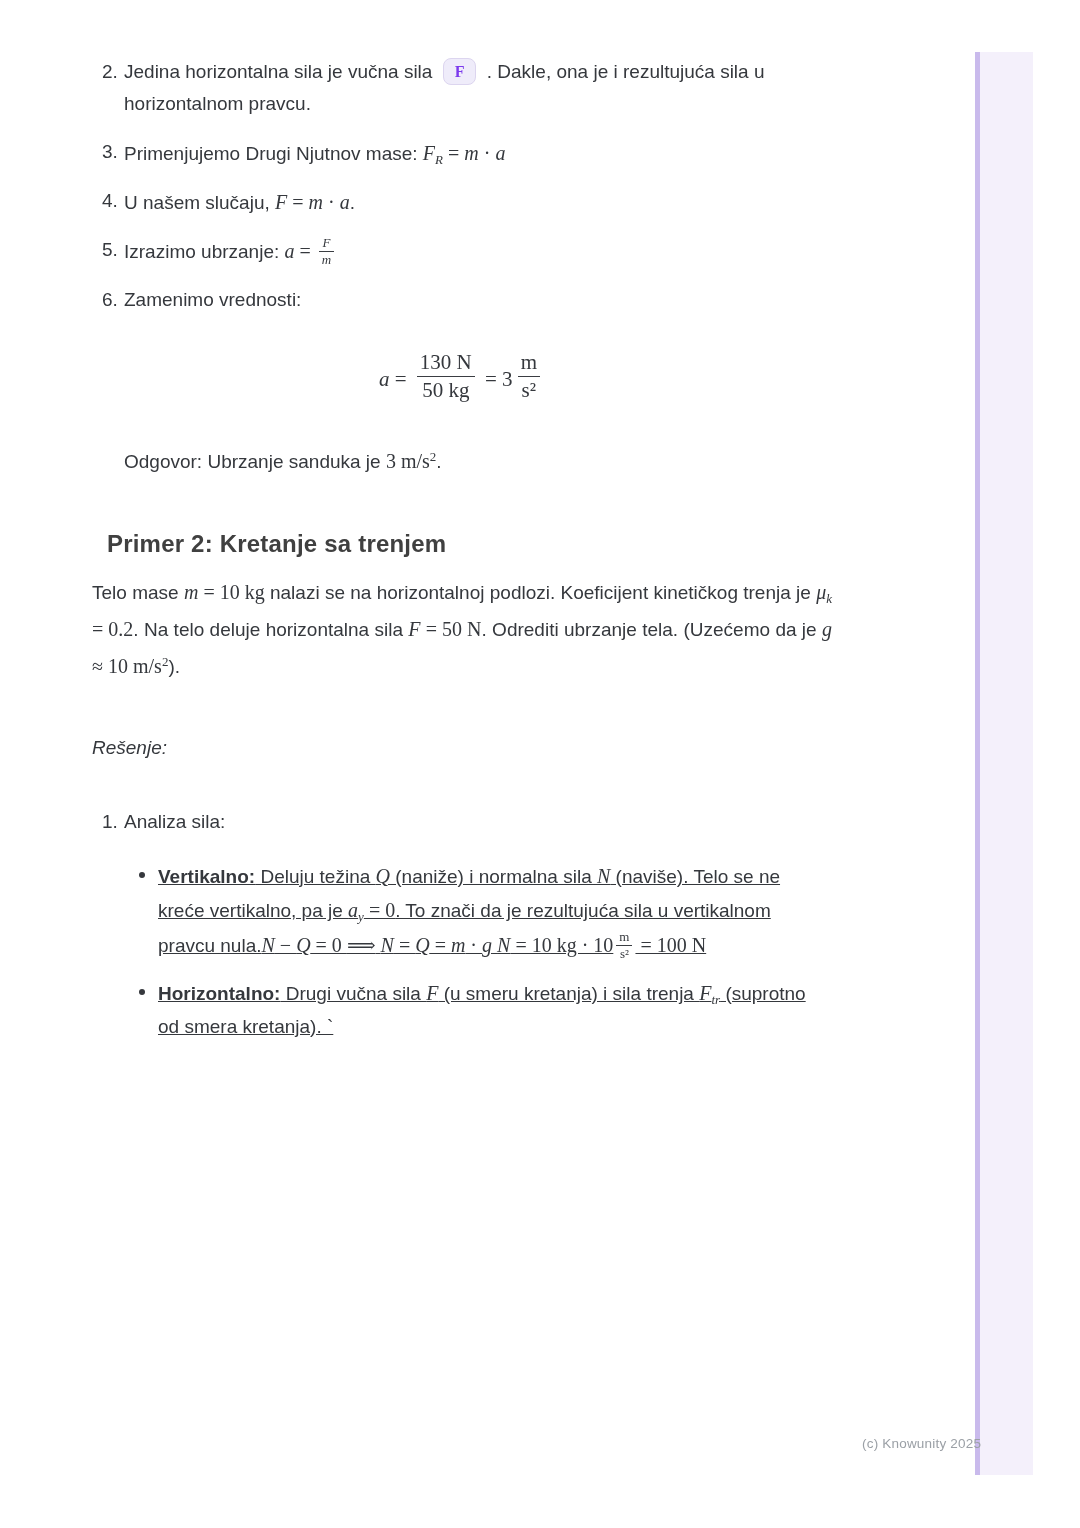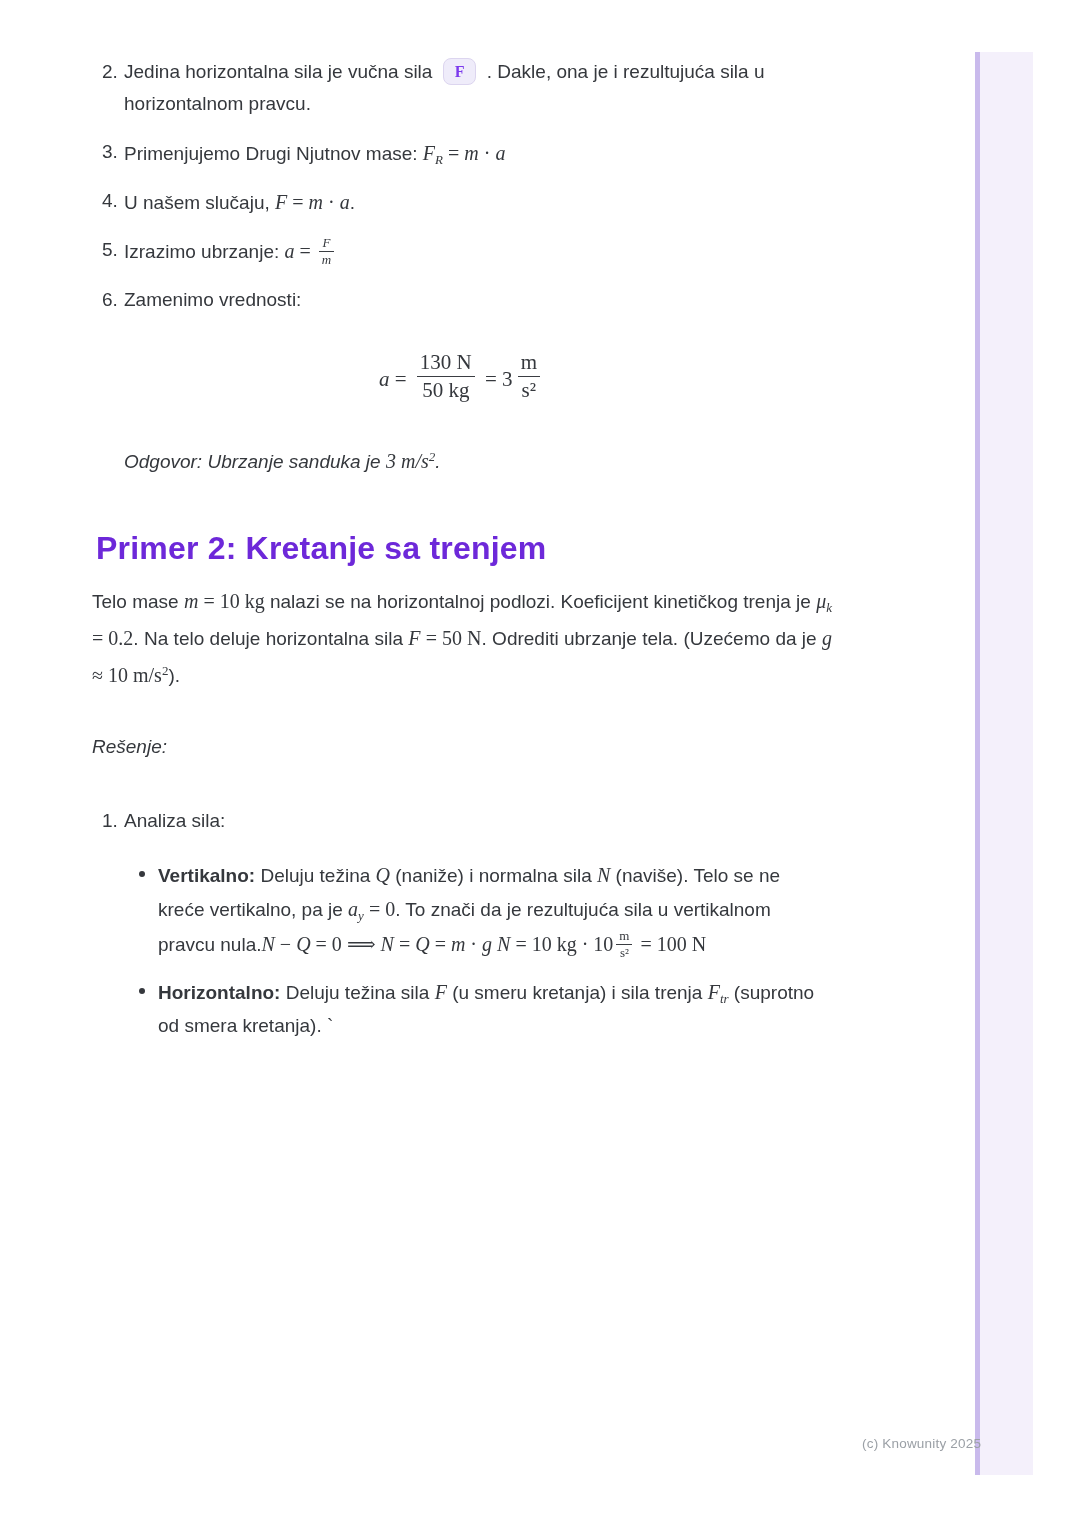--- a/index.html
+++ b/index.html
@@ -56,38 +56,38 @@
 
   
   .steps { margin:0; padding:0; list-style:none; }
   .steps li { display:flex; margin-bottom:15px; }
   .steps .marker { flex:0 0 32px; padding-left:10px; box-sizing:border-box; line-height:1.7; }
   .steps .li-text { flex:1; line-height:1.7; }
 
   .formula { margin-top:36px; text-align:center; font-size:21px; }
   .formula .mv, .formula .mr { font-size:21px; }
 
-  .answer { margin:36px 0 0 32px; line-height:1.7;font-style:italic; }
+  .answer { margin:36px 0 0 32px; line-height:1.7; }
 
   h2.example-heading {
-    margin:52px 0 0 4px;
-    font-size:32px; font-weight:700;
-    color:#6d28d9;
+    margin:52px 0 0 15px;
+    font-size:24px; font-weight:700;
+    color:#404040;
     letter-spacing:0.2px;
   }
 
   .intro { margin-top:16px; text-align:justify; line-height:1.82; }
 
-  .resenje { margin-top:38px; font-style:italic; line-height:1.7; }
+  .resenje { margin-top:48px; font-style:italic; line-height:1.7; }
 
   .analysis { margin-top:42px; display:flex; }
   .analysis .marker { flex:0 0 32px; padding-left:10px; box-sizing:border-box; line-height:1.7; }
   .analysis .title { font-weight:400; line-height:1.7; }
 
-  .bullets { margin:20px 2px 0 0; padding:0; list-style:none; }
+  .bullets { margin:20px 2px 0 0; padding:0; list-style:none;text-decoration:underline; }
   .bullets li { position:relative; padding-left:66px; margin-bottom:13px; line-height:1.72; }
   .bullets .dot {
     position:absolute; left:47px; top:13px;
     width:6px; height:6px; border-radius:50%;
     background:#35383d;
   }
 
   .footer {
     position:absolute; top:1436px; left:862px;
     font-size:13.5px; color:#9ba0a6; z-index:3;
@@ -141,21 +141,21 @@
       <span class="title">Analiza sila:</span>
     </div>
 
     <ul class="bullets">
       <li>
         <span class="dot"></span>
         <span class="b-text"><span class="bold">Vertikalno:</span><span> Deluju težina </span><span class="mv">Q</span><span> (naniže) i normalna sila </span><span class="mv">N</span><span> (naviše). Telo se ne kreće vertikalno, pa je </span><span class="mv">a</span><sub class="mv">y</sub><span class="mr"> = 0</span><span>. To znači da je rezultujuća sila u vertikalnom pravcu nula.</span><span class="mv">N</span><span class="mr"> − </span><span class="mv">Q</span><span class="mr"> = 0  </span><span class="mr">⟹</span><span class="mr">  </span><span class="mv">N</span><span class="mr"> = </span><span class="mv">Q</span><span class="mr"> = </span><span class="mv">m</span><span class="mr"> · </span><span class="mv">g</span><span class="mr"> </span><span class="mv">N</span><span class="mr"> = 10 kg · 10</span><span class="frac"><span class="num"><span class="mr">m</span></span><span class="den"><span class="mr">s²</span></span></span><span class="mr"> = 100 N</span></span>
       </li>
       <li>
         <span class="dot"></span>
-        <span class="b-text"><span class="bold">Horizontalno:</span><span> Deluju težina sila </span><span class="mv">F</span><span> (u smeru kretanja) i sila trenja </span><span class="mv">F</span><sub class="mv">tr</sub><span> (suprotno od smera kretanja). `</span></span>
+        <span class="b-text"><span class="bold">Horizontalno:</span><span> Drugi vučna sila </span><span class="mv">F</span><span> (u smeru kretanja) i sila trenja </span><span class="mv">F</span><sub class="mv">tr</sub><span> (suprotno od smera kretanja). `</span></span>
       </li>
     </ul>
 
   </div>
 
   <div class="footer">(c) Knowunity 2025</div>
 
 </div>
 
 </body></html>

